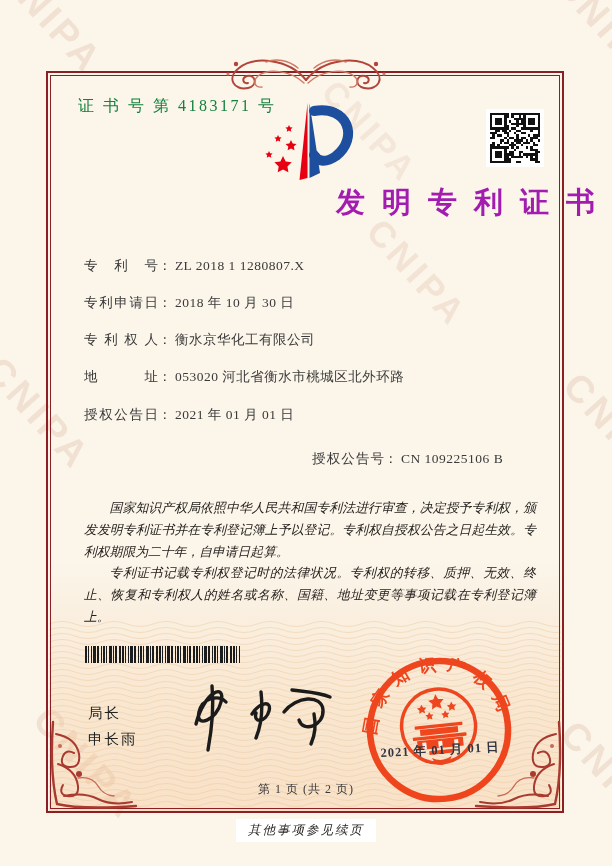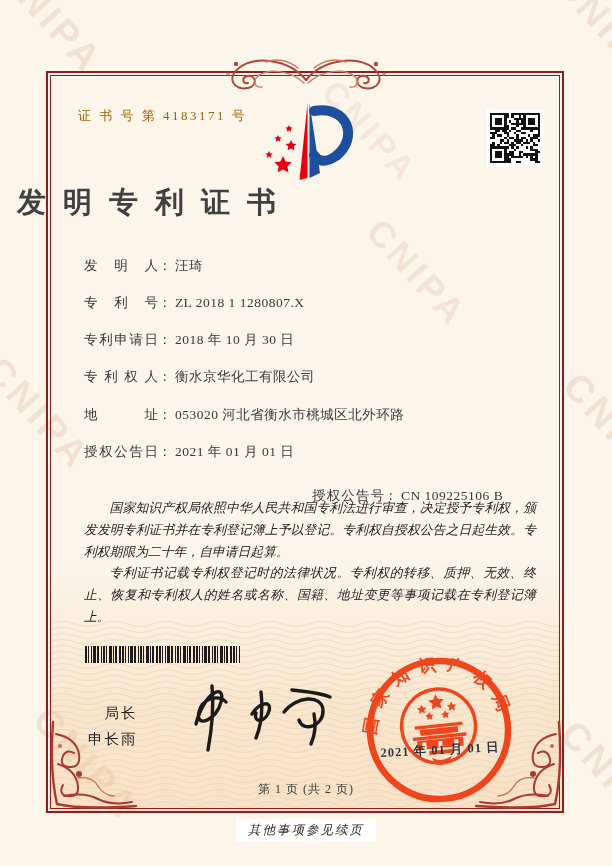--- a/index.html
+++ b/index.html
@@ -33,31 +33,31 @@
   }
   .tint{
     position:absolute;left:49px;top:560px;width:512px;height:251px;
     background:linear-gradient(180deg,rgba(246,206,160,0) 0%,rgba(245,199,150,.30) 55%,rgba(243,193,142,.38) 100%);
     pointer-events:none;
   }
   .waves{position:absolute;left:49px;top:620px;pointer-events:none;}
   .ornament{position:absolute;pointer-events:none;}
   
   .cert-no{
-    position:absolute;left:78px;top:107px;
-    font-size:13px;color:#a16207;letter-spacing:2.5px;
+    position:absolute;left:78px;top:96px;
+    font-size:16px;color:#15803d;letter-spacing:2.5px;
   }
   .logo{position:absolute;left:262px;top:98px;}
   .qr{
     position:absolute;left:486px;top:109px;
     background:#ffffff;padding:4px;line-height:0;
   }
   .title{
     position:absolute;left:0;top:183px;width:612px;
-    text-align:left;font-size:29px;font-weight:bold;color:#404040;
+    text-align:right;font-size:29px;font-weight:bold;color:#a21caf;
     letter-spacing:17px;text-indent:17px;
   }
   
   .fields{position:absolute;left:84px;top:252px;width:460px;font-size:13.5px;color:#3a3a3a;}
   .frow{height:37.15px;padding-top:5px;box-sizing:border-box;position:relative;white-space:nowrap;}
   .flabel{
     display:inline-block;width:74px;
     text-align:justify;text-align-last:justify;
     vertical-align:top;
   }
@@ -70,21 +70,21 @@
     font-size:12.8px;line-height:21.8px;color:#25211e;
     text-align:justify;font-style:italic;
   }
   .paras p{margin:0;text-indent:2em;font-style:italic;}
   
   .barcode{position:absolute;left:85px;top:646px;line-height:0;}
   
   .signer{
     position:absolute;left:88px;top:700px;
     font-family:"Liberation Sans","DejaVu Sans",sans-serif;
-    font-size:14.5px;color:#222;line-height:26px;letter-spacing:2px;text-align:right;
+    font-size:14.5px;color:#222;line-height:26px;letter-spacing:2px;
   }
   .signature{position:absolute;left:168px;top:680px;}
   
   .seal{position:absolute;left:356px;top:650px;}
   
   .page-num{
     position:absolute;left:0;top:781px;width:612px;text-align:center;
     font-size:12px;color:#3a3a3a;letter-spacing:1px;
   }
   .continuation{
@@ -350,24 +350,20 @@
         <rect x="12" y="20" width="1" height="1" fill="#111"></rect>
         <rect x="19" y="20" width="1" height="1" fill="#111"></rect>
         <rect x="20" y="20" width="1" height="1" fill="#111"></rect>
       </svg>
   </div>
 
   <div class="title">发明专利证书</div>
 
   <div class="fields">
     <div class="frow">
-      <span class="flabel">发明人</span><span class="fcolon">：</span>
-      <span class="fvalue">汪琦</span>
-    </div>
-    <div class="frow">
       <span class="flabel">专利号</span><span class="fcolon">：</span>
       <span class="fvalue">ZL 2018 1 1280807.X</span>
     </div>
     <div class="frow">
       <span class="flabel">专利申请日</span><span class="fcolon">：</span>
       <span class="fvalue">2018 年 10 月 30 日</span>
     </div>
     <div class="frow">
       <span class="flabel">专利权人</span><span class="fcolon">：</span>
       <span class="fvalue">衡水京华化工有限公司</span>

